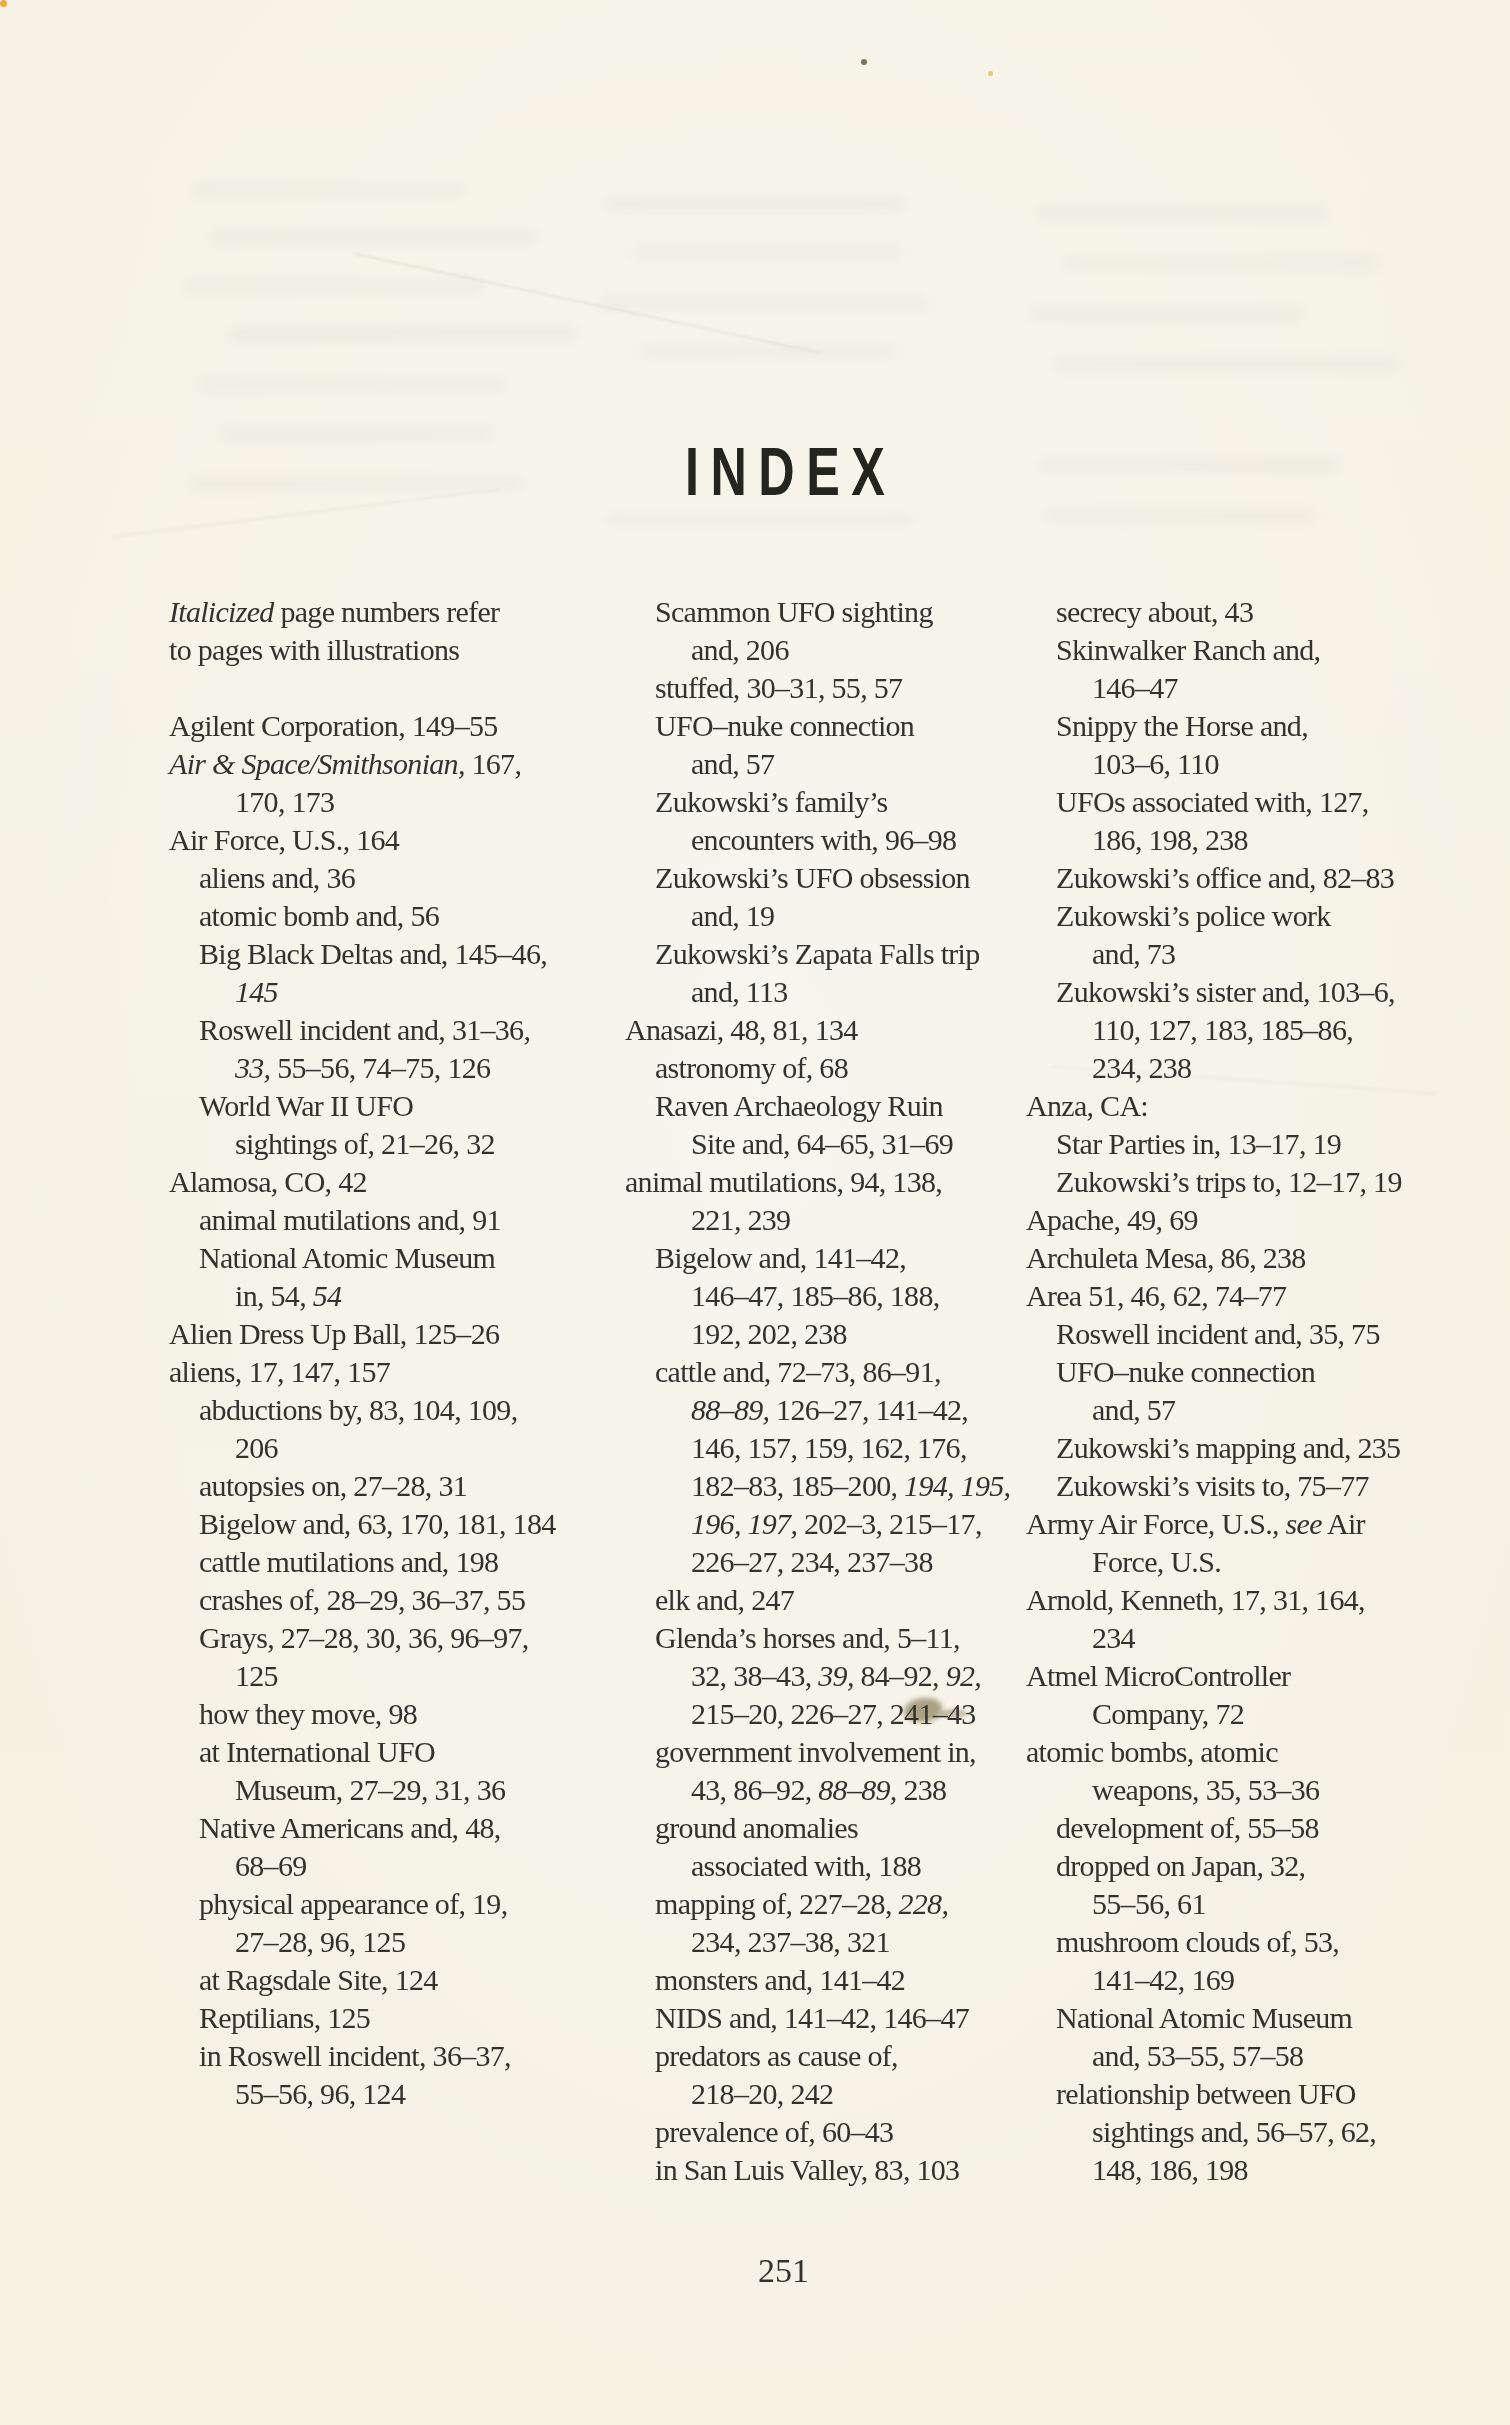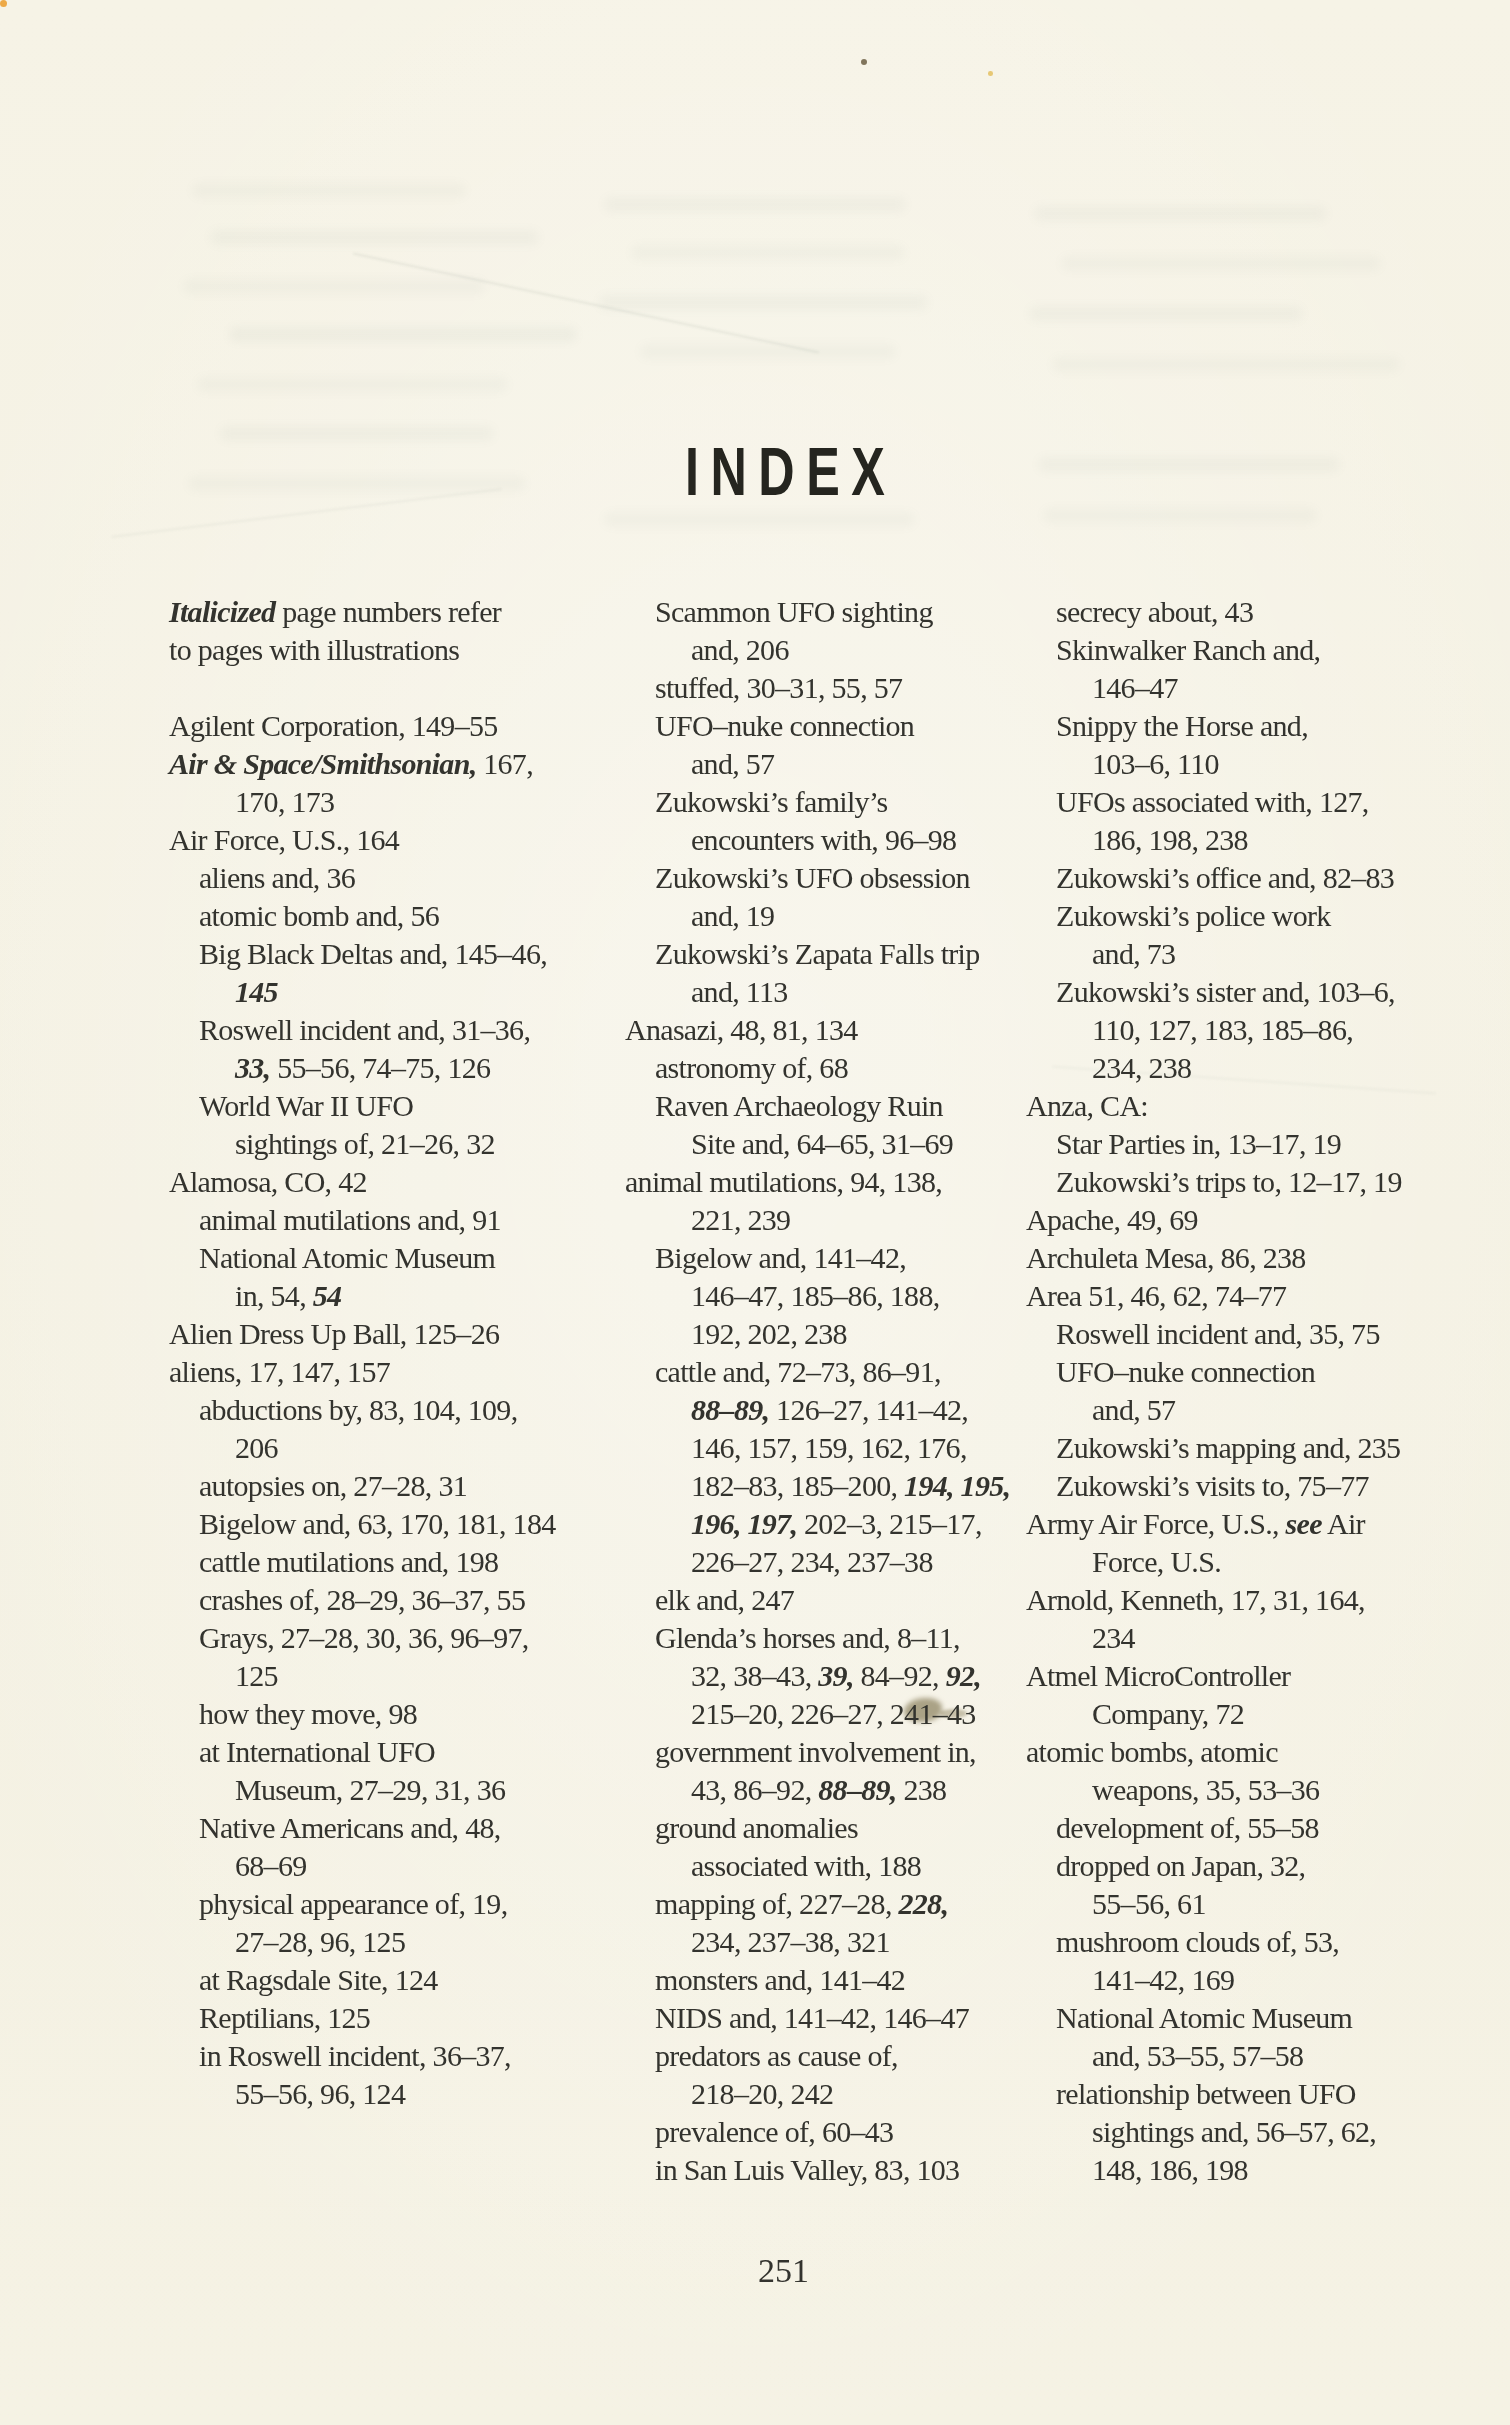--- a/index.html
+++ b/index.html
@@ -42,21 +42,21 @@
     line-height:38px;
     letter-spacing:-0.7px;
   }
   .col-1{left:169px;}
   .col-2{left:625px;}
   .col-3{left:1026px;}
   .line{white-space:nowrap;}
   .i0{margin-left:0;}
   .i1{margin-left:30px;}
   .i2{margin-left:66px;}
-  .it{font-style:italic;font-weight:bold;}
+  .it{font-style:italic;}
   .pagenum{
     position:absolute;
     top:2252px;left:0;width:100%;
     text-align:center;
     transform:translateX(28px);
     font-size:34px;
     color:#33332e;
   }
   
   .smudge{
@@ -194,21 +194,21 @@
       <div class="line i1"><span>Bigelow and, 141–42,</span></div>
       <div class="line i2"><span>146–47, 185–86, 188,</span></div>
       <div class="line i2"><span>192, 202, 238</span></div>
       <div class="line i1"><span>cattle and, 72–73, 86–91,</span></div>
       <div class="line i2"><span class="it">88–89,</span><span> 126–27, 141–42,</span></div>
       <div class="line i2"><span>146, 157, 159, 162, 176,</span></div>
       <div class="line i2"><span>182–83, 185–200, </span><span class="it">194, 195,</span></div>
       <div class="line i2"><span class="it">196, 197,</span><span> 202–3, 215–17,</span></div>
       <div class="line i2"><span>226–27, 234, 237–38</span></div>
       <div class="line i1"><span>elk and, 247</span></div>
-      <div class="line i1"><span>Glenda’s horses and, 8–11,</span></div>
+      <div class="line i1"><span>Glenda’s horses and, 5–11,</span></div>
       <div class="line i2"><span>32, 38–43, </span><span class="it">39,</span><span> 84–92, </span><span class="it">92,</span></div>
       <div class="line i2"><span>215–20, 226–27, 241–43</span></div>
       <div class="line i1"><span>government involvement in,</span></div>
       <div class="line i2"><span>43, 86–92, </span><span class="it">88–89,</span><span> 238</span></div>
       <div class="line i1"><span>ground anomalies</span></div>
       <div class="line i2"><span>associated with, 188</span></div>
       <div class="line i1"><span>mapping of, 227–28, </span><span class="it">228,</span></div>
       <div class="line i2"><span>234, 237–38, 321</span></div>
       <div class="line i1"><span>monsters and, 141–42</span></div>
       <div class="line i1"><span>NIDS and, 141–42, 146–47</span></div>

